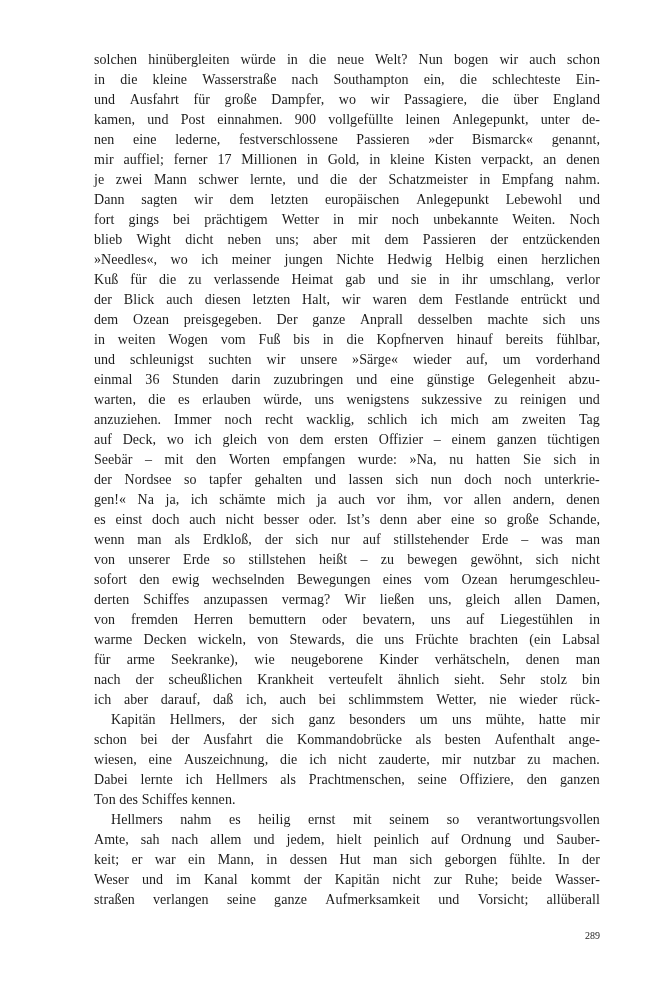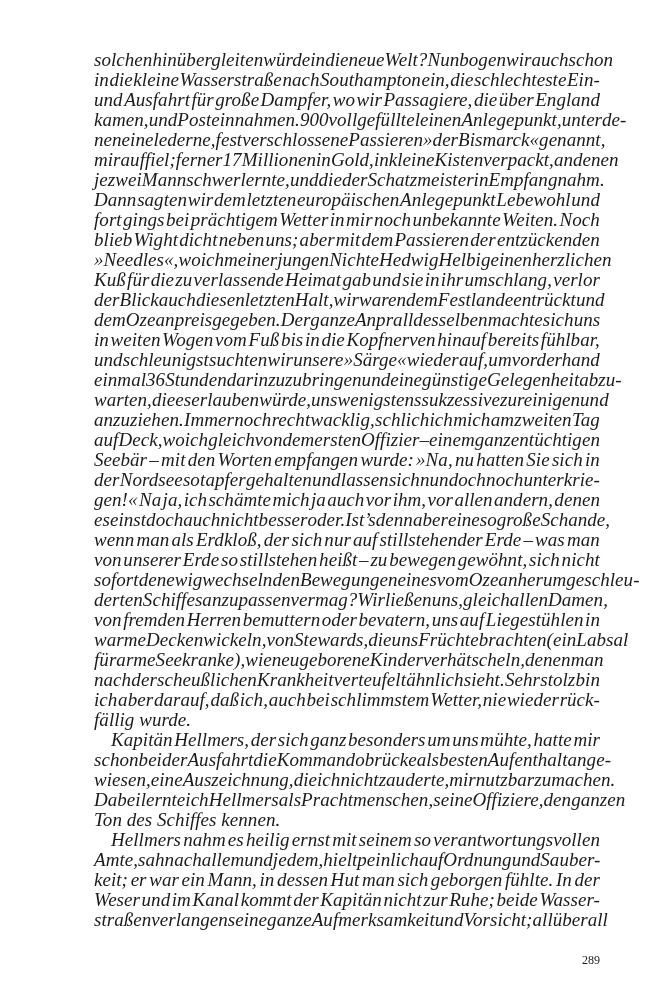--- a/index.html
+++ b/index.html
@@ -18,44 +18,42 @@
   }
   .text-block {
     position: absolute;
     left: 94px;
     top: 50px;
     width: 506px;
   }
   .line {
     height: 20px;
     line-height: 20px;
-    font-size: 19px;
+    font-size: 14px;
     letter-spacing: 0.05px;
     white-space: nowrap;
-    font-style: italic;
   }
   .line.just {
     display: flex;
     justify-content: space-between;
   }
   .line.just span { flex: 0 0 auto; }
   .line.indent {
     padding-left: 17px;
     box-sizing: border-box;
   }
   .page-number {
     position: absolute;
     left: 94px;
     top: 929px;
     width: 506px;
     text-align: right;
-    font-size: 12px;
+    font-size: 10px;
     line-height: 14px;
     color: #1b1b1b;
-    margin-top: 24px;
   }
 </style>
 </head>
 <body>
 
 <div class="page">
   <div class="text-block" id="text-block">
       <div class="line just">
         <span>solchen</span>
         <span>hinübergleiten</span>
@@ -483,21 +481,20 @@
         <span>daß</span>
         <span>ich,</span>
         <span>auch</span>
         <span>bei</span>
         <span>schlimmstem</span>
         <span>Wetter,</span>
         <span>nie</span>
         <span>wieder</span>
         <span>rück-</span>
       </div>
-      <div class="line">fällig wurde.</div>
       <div class="line indent just">
         <span>Kapitän</span>
         <span>Hellmers,</span>
         <span>der</span>
         <span>sich</span>
         <span>ganz</span>
         <span>besonders</span>
         <span>um</span>
         <span>uns</span>
         <span>mühte,</span>

